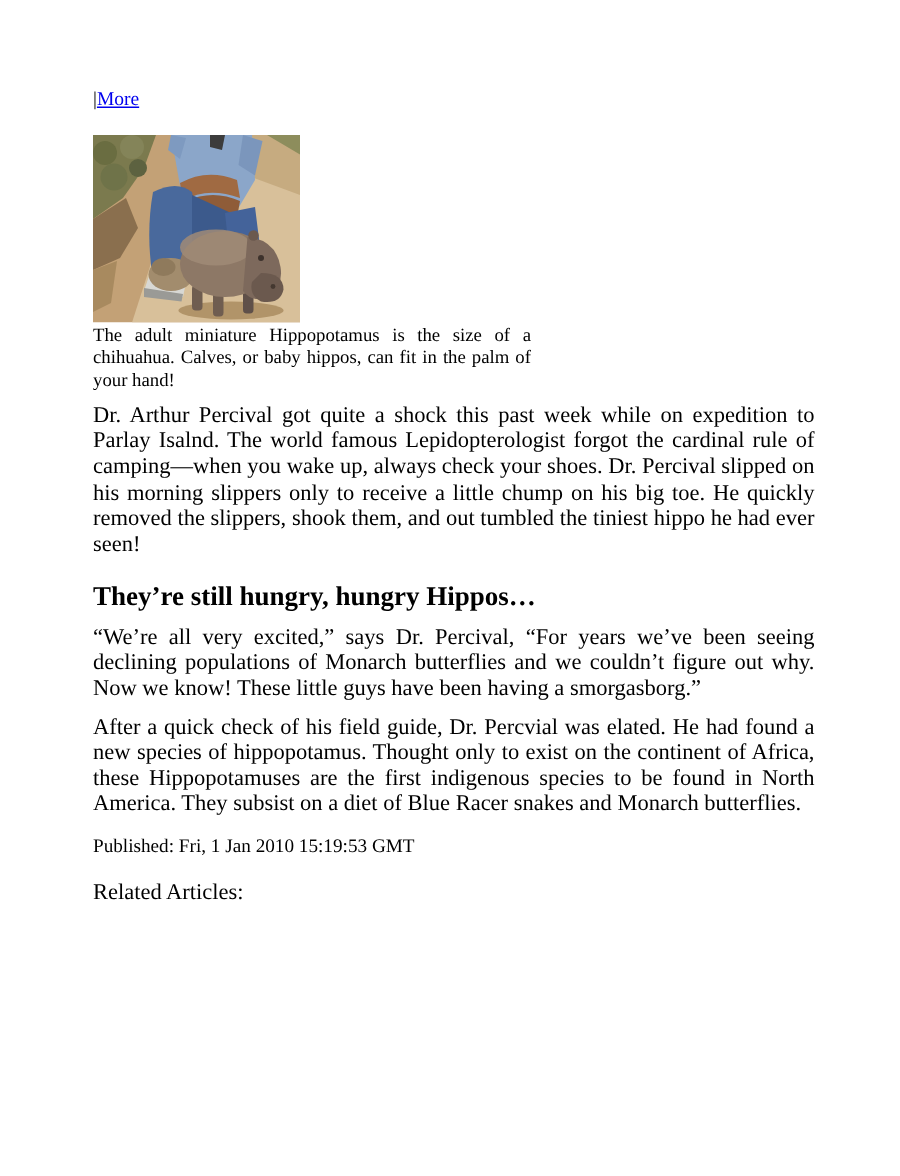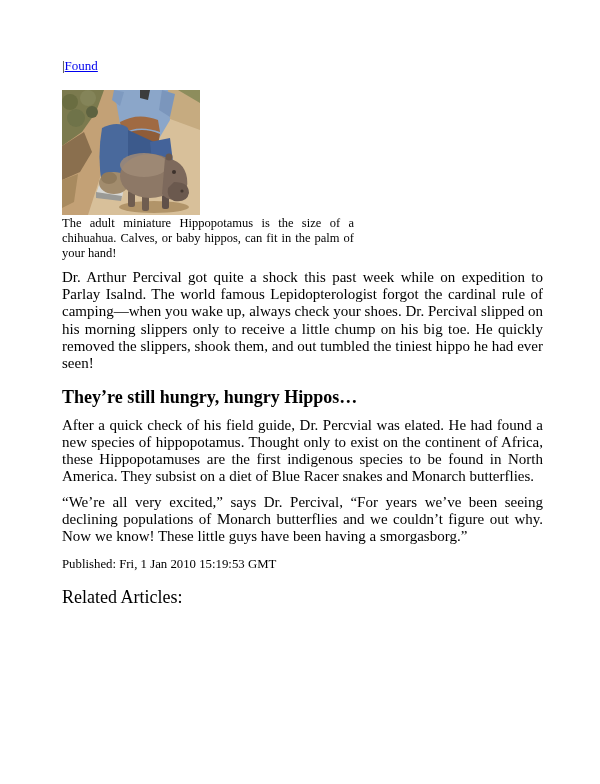--- a/index.html
+++ b/index.html
@@ -26,29 +26,29 @@
   .caption {
     font-size: 12.5px; line-height: 1.18; width: 292px;
     text-align: justify; margin: 1px 0 0 0;
   }
   .body-text {
     font-size: 15px; line-height: 1.14; text-align: justify;
     margin: 9px 0 0 0;
   }
   .section-heading { font-size: 18px; font-weight: bold; margin: 15px 0 0 0; }
   .published { font-size: 12.8px; margin: 12px 0 12px 0; }
-  .related { font-size: 18px; margin: 15px 0 0 0; }
+  .related { font-size: 15px; margin: 15px 0 0 0; }
 </style>
 </head>
 <body>
 
 <div class="page">
 
 
-  <div class="more-line"><span class="more-sep">|</span><a class="more-link">Found</a></div>
+  <div class="more-line"><span class="more-sep">|</span><a class="more-link">More</a></div>
 
 
   <figure class="photo-figure">
     <svg class="photo-svg" width="138" height="125" viewBox="0 0 138 125" role="img" aria-label="A scientist in a blue shirt and jeans crouching on sandy ground next to a tiny miniature hippopotamus">
 
       <rect width="138" height="125" fill="#c3a176"></rect>
 
       <path d="M26,125 L52,44 L98,20 L138,36 L138,125 Z" fill="#d8c09a"></path>
       <path d="M95,0 L138,0 L138,40 L100,26 Z" fill="#c6ab80"></path>
 
@@ -102,21 +102,21 @@
 
       <circle cx="120" cy="101" r="1.6" fill="#443830"></circle>
     </svg>
     <figcaption class="caption">The adult miniature Hippopotamus is the size of a chihuahua. Calves, or baby hippos, can fit in the palm of your hand!</figcaption>
   </figure>
 
   <p class="body-text">Dr. Arthur Percival got quite a shock this past week while on expedition to Parlay Isalnd. The world famous Lepidopterologist forgot the cardinal rule of camping—when you wake up, always check your shoes. Dr. Percival slipped on his morning slippers only to receive a little chump on his big toe. He quickly removed the slippers, shook them, and out tumbled the tiniest hippo he had ever seen!</p>
 
   <h3 class="section-heading">They’re still hungry, hungry Hippos…</h3>
 
+  <p class="body-text">“We’re all very excited,” says Dr. Percival, “For years we’ve been seeing declining populations of Monarch butterflies and we couldn’t figure out why. Now we know! These little guys have been having a smorgasborg.”</p>
+
   <p class="body-text">After a quick check of his field guide, Dr. Percvial was elated. He had found a new species of hippopotamus. Thought only to exist on the continent of Africa, these Hippopotamuses are the first indigenous species to be found in North America. They subsist on a diet of Blue Racer snakes and Monarch butterflies.</p>
-
-  <p class="body-text">“We’re all very excited,” says Dr. Percival, “For years we’ve been seeing declining populations of Monarch butterflies and we couldn’t figure out why. Now we know! These little guys have been having a smorgasborg.”</p>
 
   <p class="published">Published: Fri, 1 Jan 2010 15:19:53 GMT</p>
 
   <p class="related">Related Articles:</p>
 
 </div>
 
 </body></html>

